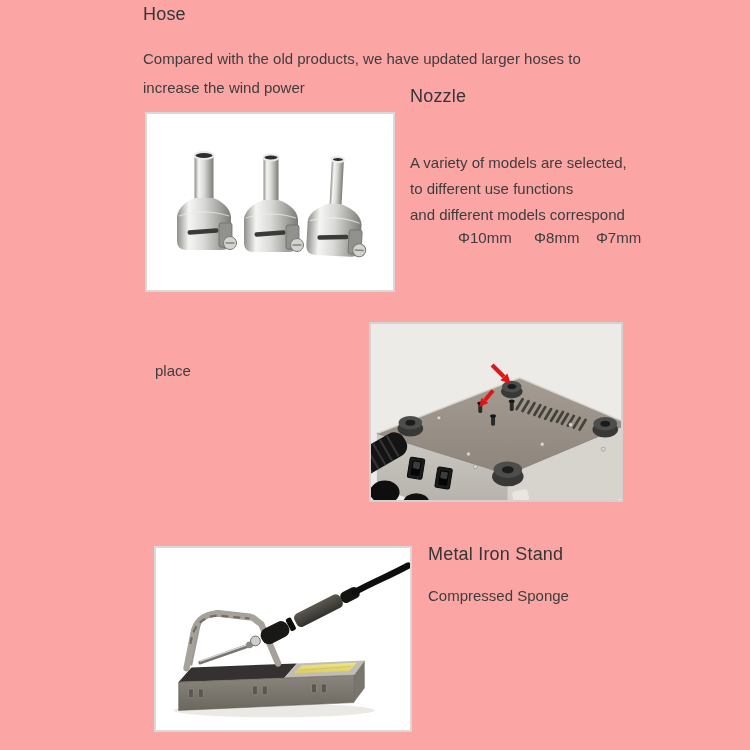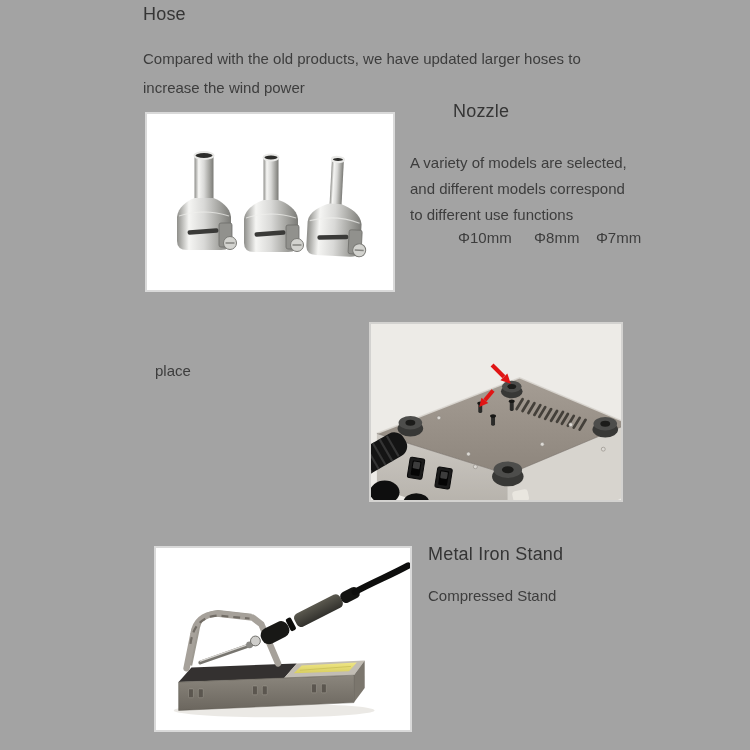--- a/index.html
+++ b/index.html
@@ -1,16 +1,16 @@
 <!DOCTYPE html>
 <html><head>
 <meta charset="utf-8">
 <style>
   html,body{margin:0;padding:0;background:#ffffff;}
-  .page{position:relative;width:750px;height:750px;background:#a3a3a3;overflow:hidden;
+  .page{position:relative;width:750px;height:750px;background:#fca5a5;overflow:hidden;
         font-family:"Liberation Sans", sans-serif;color:#3d3d3d;}
   .abs{position:absolute;}
   .h{font-size:18px;color:#353535;letter-spacing:0.2px;}
   .p{font-size:15px;color:#3d3d3d;}
   .imgbox{position:absolute;border:2px solid #d9d9d9;background:#ffffff;}
   .photo{background:#edebe7;border-color:#d3d2d0;}
   .sizes span{display:inline-block;font-size:15px;color:#3d3d3d;}
   .sizes span:nth-child(1){margin-right:18px;}
   .sizes span:nth-child(2){margin-right:12px;}
   svg{display:block;}
@@ -66,25 +66,25 @@
         <path d="M -6,46 C -15,49 -26,55 -27,65 L -27,89 Q -27,98 -17,98 L 17,98 Q 27,98 27,89 L 27,65 C 26,55 15,49 6,46 Z" fill="url(#tg)"></path>
         <path d="M -25,64 Q 0,56 25,64" stroke="#efefed" stroke-width="1.2" fill="none" opacity="0.7"></path>
         <rect x="-22" y="77" width="31" height="4.5" rx="2" fill="#3a3a38" transform="rotate(-4)"></rect>
         <rect x="15" y="71" width="13" height="24" rx="2" fill="#91918d" stroke="#6d6d69" stroke-width="0.8"></rect>
         <circle cx="26" cy="91" r="6.5" fill="#d3d3cf" stroke="#7a7a76" stroke-width="1"></circle>
         <line x1="21.5" y1="91" x2="30.5" y2="91" stroke="#83837f" stroke-width="1.5"></line>
       </g>
     </svg>
   </div>
 
-  <div class="abs h" style="left:410px;top:101px;margin-left:43px;">Nozzle</div>
+  <div class="abs h" style="left:410px;top:86px;">Nozzle</div>
   <div class="abs p" style="left:410px;top:150px;line-height:26px;">
     <div>A variety of models are selected,</div>
+    <div>to different use functions</div>
     <div>and different models correspond</div>
-    <div>to different use functions</div>
   </div>
   <div class="abs sizes" style="left:410px;top:229px;margin-left:48px;">
     <span>Φ10mm</span>
     <span>Φ8mm</span>
     <span>Φ7mm</span>
   </div>
 
   <div class="abs p" style="left:155px;top:357px;line-height:28px;">
     <div>place</div>
   </div>
@@ -257,15 +257,15 @@
         <rect x="-14" y="-8.5" width="30" height="17" rx="7.5" transform="translate(120,87) rotate(-27)" fill="#181816"></rect>
         <rect x="-3" y="-7" width="6" height="14" rx="2" transform="translate(137,78) rotate(-27)" fill="#0c0c0a"></rect>
         <rect x="-26" y="-7.5" width="52" height="15" rx="5" transform="translate(165,64) rotate(-27)" fill="url(#barrelGrad)"></rect>
         <rect x="-10" y="-6" width="20" height="12" rx="5" transform="translate(197,48) rotate(-27)" fill="#141412"></rect>
         <path d="M 202,45 C 222,34 238,28 256,18" fill="none" stroke="#0e0e0d" stroke-width="6.5" stroke-linecap="round"></path>
       </g>
     </svg>
   </div>
 
   <div class="abs h" style="left:428px;top:544px;">Metal Iron Stand</div>
-  <div class="abs p" style="left:428px;top:587px;">Compressed Stand</div>
+  <div class="abs p" style="left:428px;top:587px;">Compressed Sponge</div>
 
 </div>
 
 </body></html>

